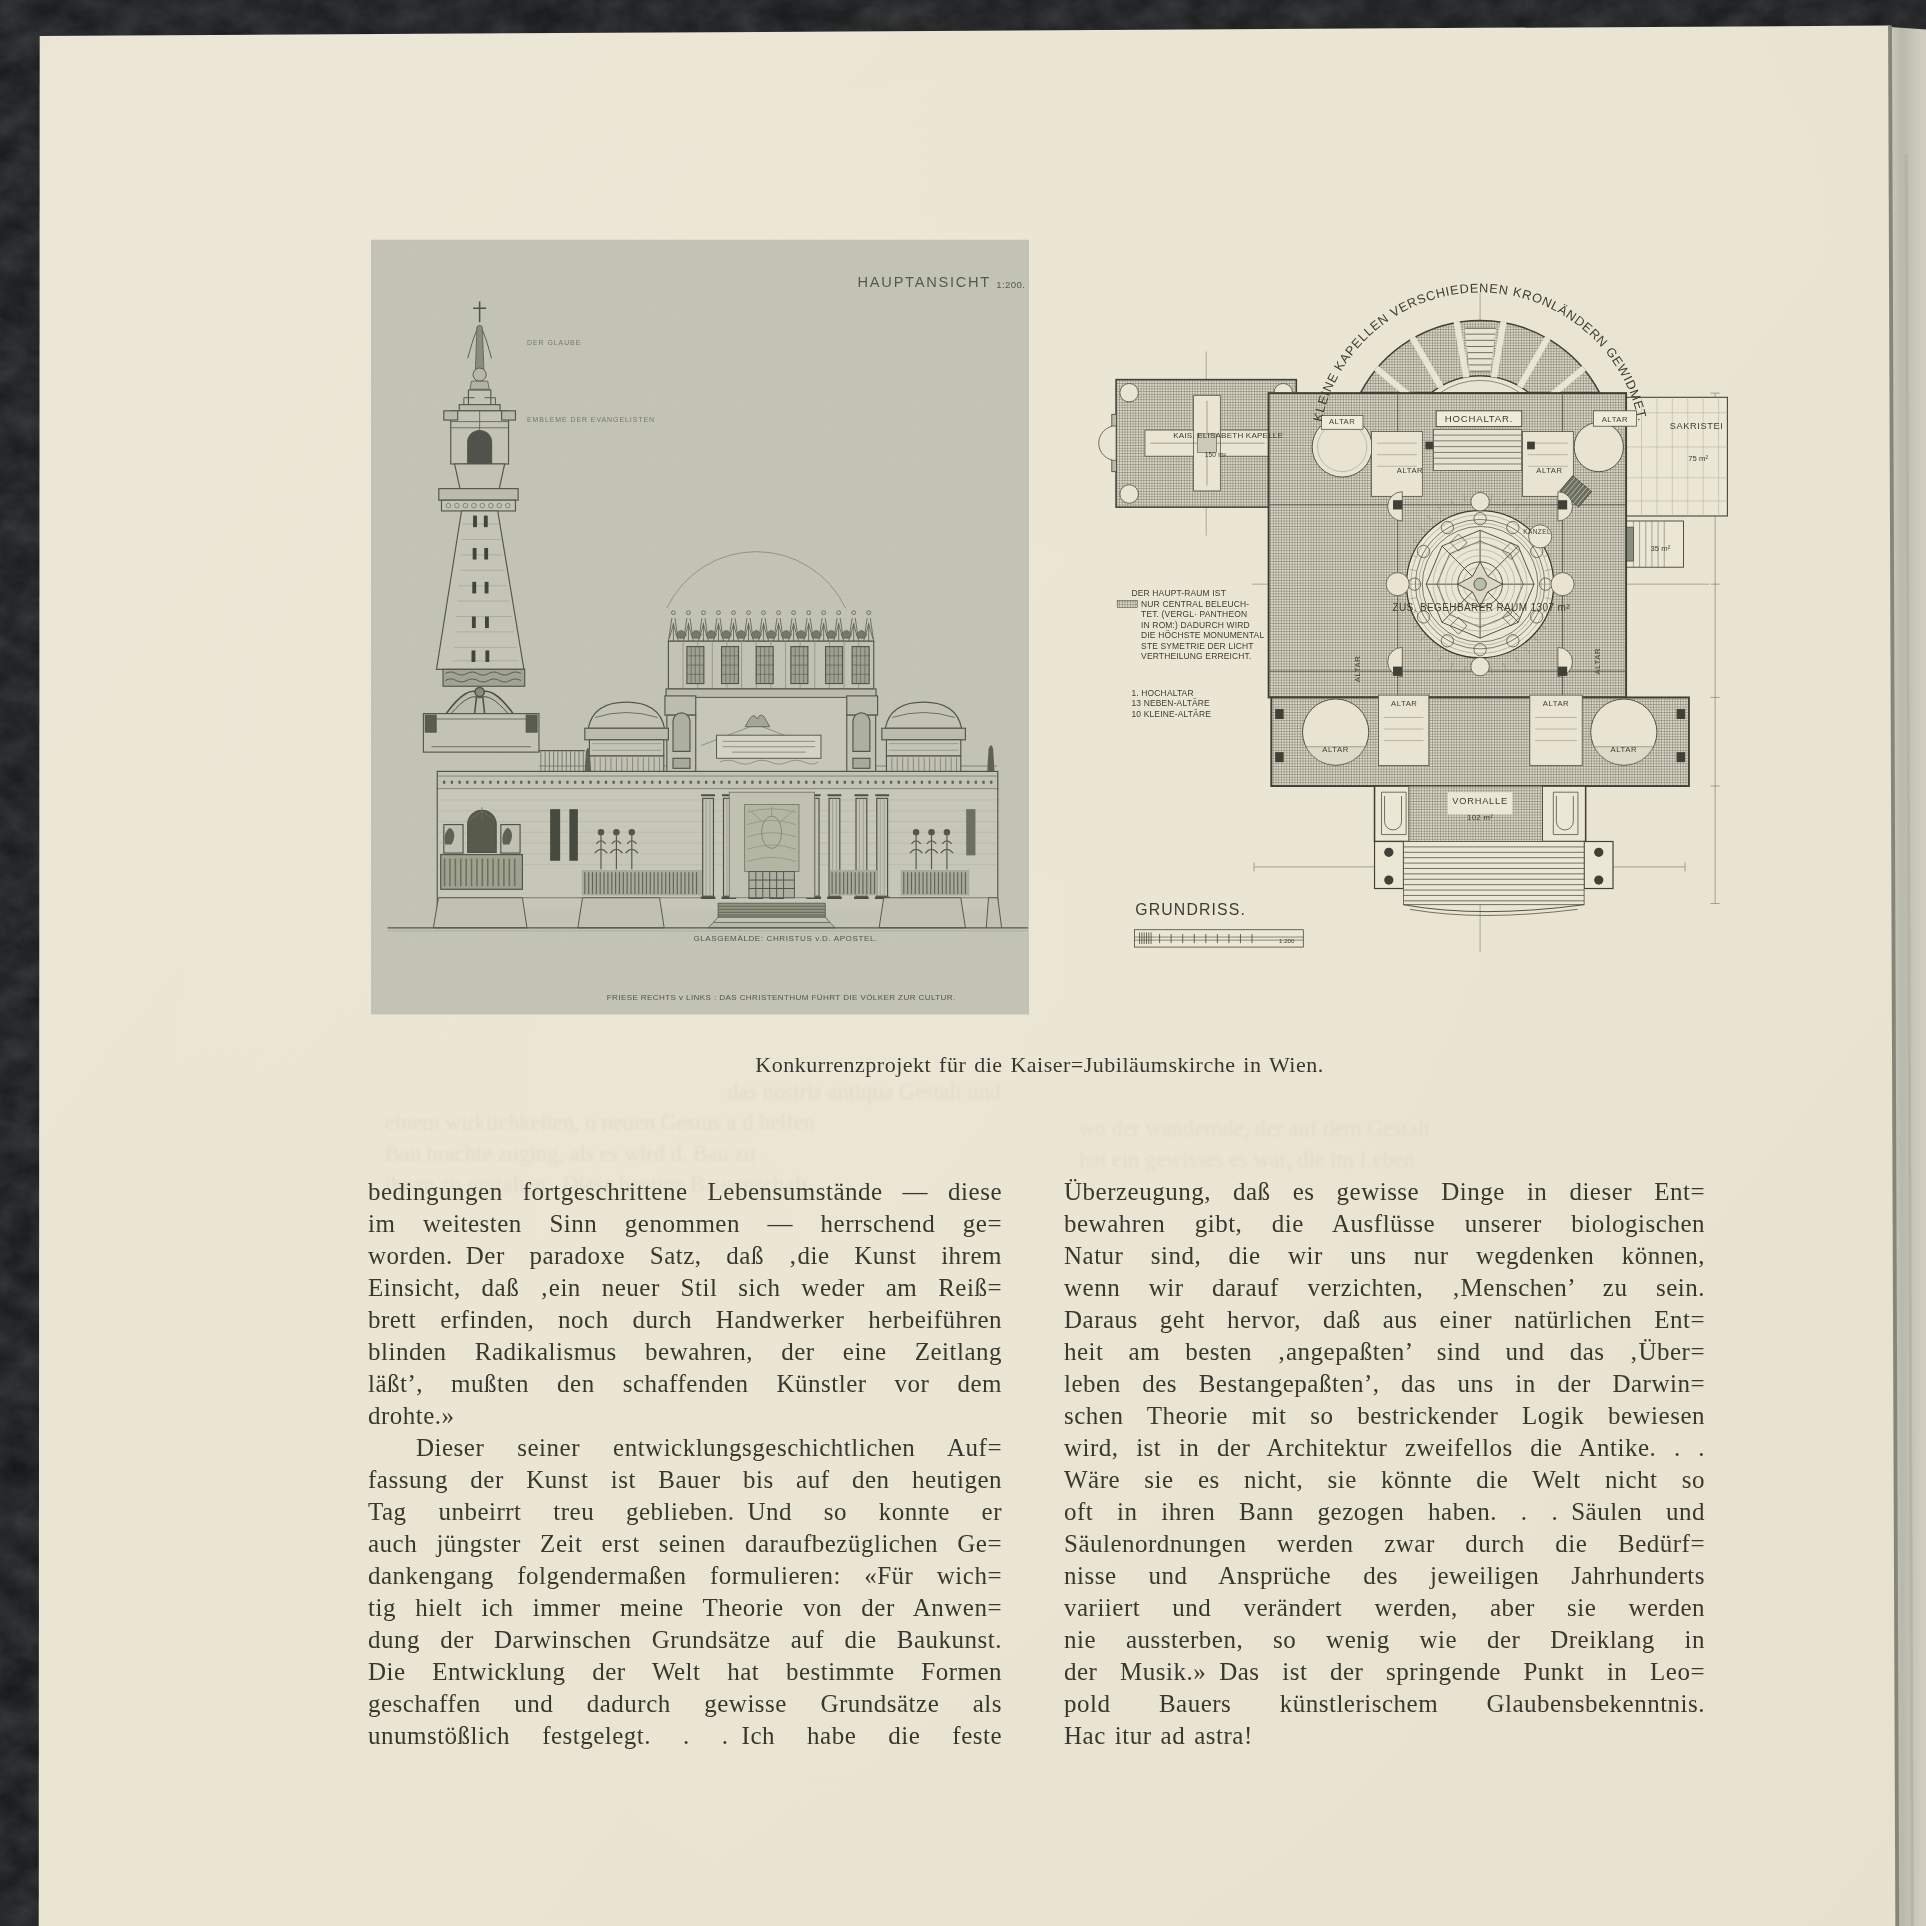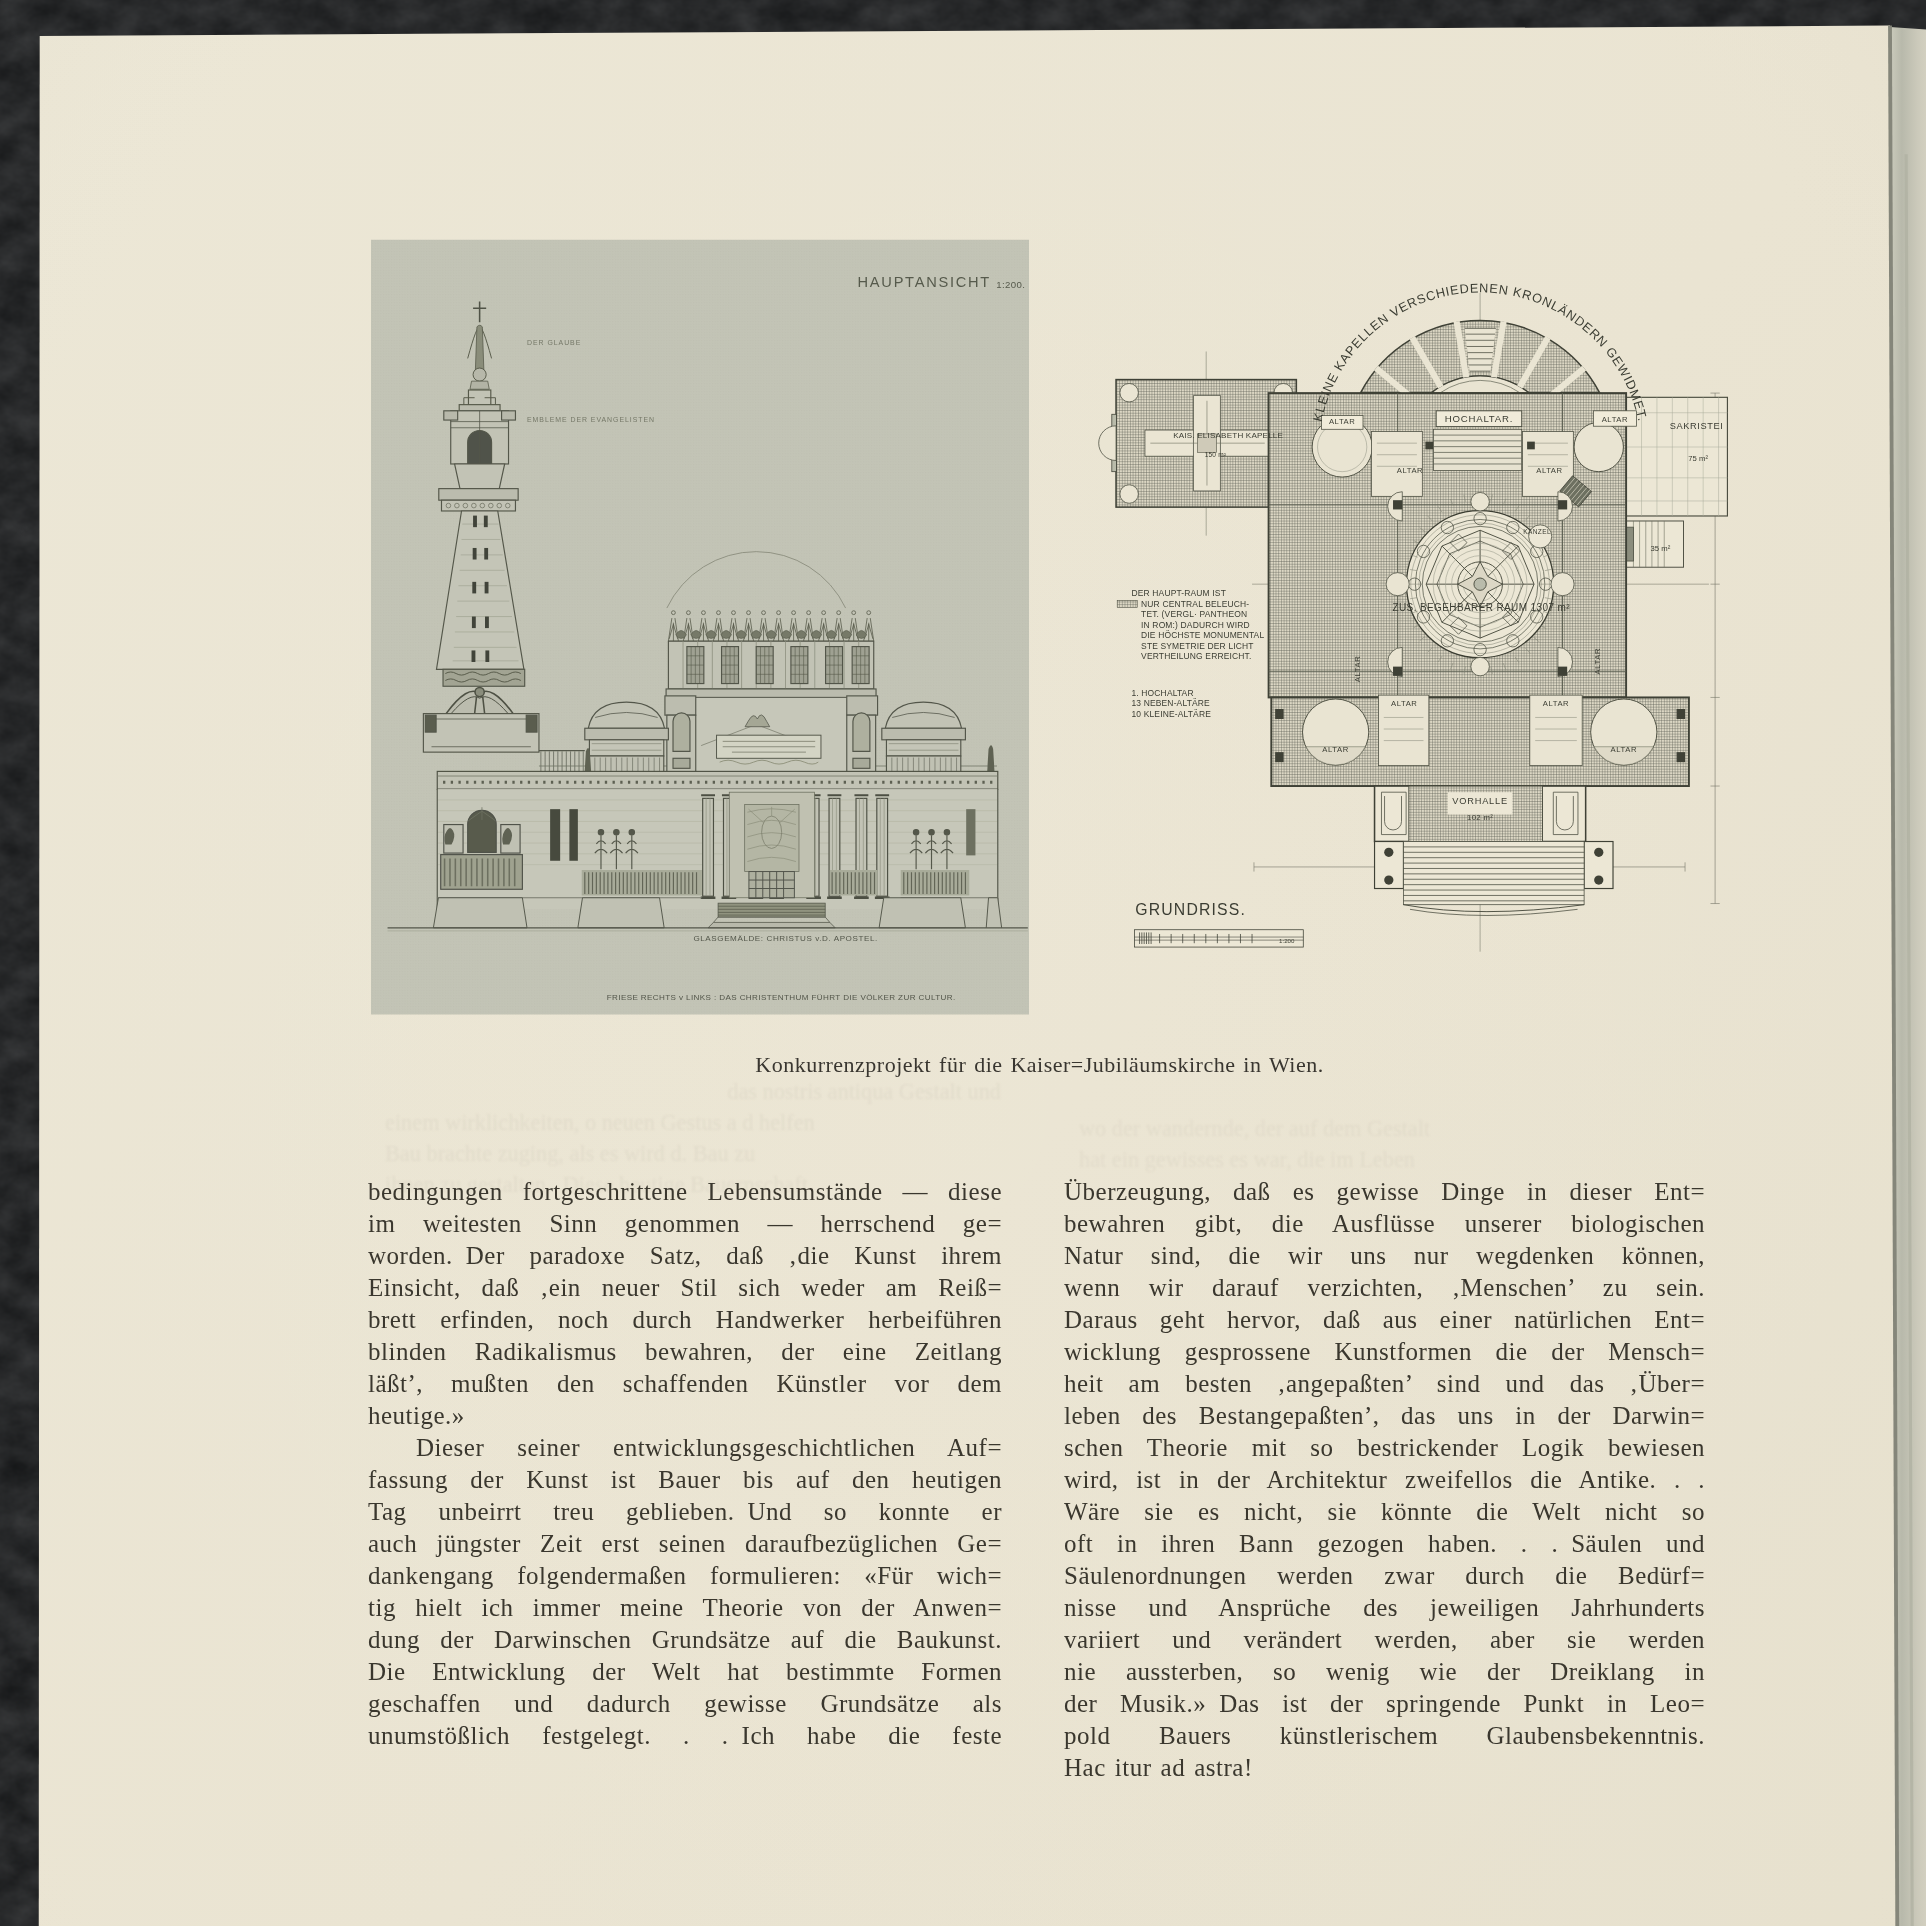--- a/index.html
+++ b/index.html
@@ -683,40 +683,39 @@
 <div id="cap">Konkurrenzprojekt für die Kaiser=Jubiläumskirche in Wien.</div>
 
 <div class="col" id="c1" style="left:368px;top:1176px;width:634px;">
 <div class="l">bedingungen fortgeschrittene Lebensumstände — diese</div>
 <div class="l">im weitesten Sinn genommen — herrschend ge=</div>
 <div class="l">worden. Der paradoxe Satz, daß ‚die Kunst ihrem</div>
 <div class="l">Einsicht, daß ‚ein neuer Stil sich weder am Reiß=</div>
 <div class="l">brett erfinden, noch durch Handwerker herbeiführen</div>
 <div class="l">blinden Radikalismus bewahren, der eine Zeitlang</div>
 <div class="l">läßt’, mußten den schaffenden Künstler vor dem</div>
-<div class="l e">heutige.»</div>
+<div class="l e">drohte.»</div>
 <div class="l ind">Dieser seiner entwicklungsgeschichtlichen Auf=</div>
 <div class="l">fassung der Kunst ist Bauer bis auf den heutigen</div>
 <div class="l">Tag unbeirrt treu geblieben. Und so konnte er</div>
 <div class="l">auch jüngster Zeit erst seinen daraufbezüglichen Ge=</div>
 <div class="l">dankengang folgendermaßen formulieren: «Für wich=</div>
 <div class="l">tig hielt ich immer meine Theorie von der Anwen=</div>
 <div class="l">dung der Darwinschen Grundsätze auf die Baukunst.</div>
 <div class="l">Die Entwicklung der Welt hat bestimmte Formen</div>
 <div class="l">geschaffen und dadurch gewisse Grundsätze als</div>
 <div class="l">unumstößlich festgelegt. . . Ich habe die feste</div>
 </div>
 
 <div class="col" id="c2" style="left:1064px;top:1176px;width:641px;">
 <div class="l">Überzeugung, daß es gewisse Dinge in dieser Ent=</div>
 <div class="l">bewahren gibt, die Ausflüsse unserer biologischen</div>
 <div class="l">Natur sind, die wir uns nur wegdenken können,</div>
 <div class="l">wenn wir darauf verzichten, ‚Menschen’ zu sein.</div>
 <div class="l">Daraus geht hervor, daß aus einer natürlichen Ent=</div>
-<div class="l">wicklung gesprossene Kunstformen die der Mensch=</div>
 <div class="l">heit am besten ‚angepaßten’ sind und das ‚Über=</div>
 <div class="l">leben des Bestangepaßten’, das uns in der Darwin=</div>
 <div class="l">schen Theorie mit so bestrickender Logik bewiesen</div>
 <div class="l">wird, ist in der Architektur zweifellos die Antike. . .</div>
 <div class="l">Wäre sie es nicht, sie könnte die Welt nicht so</div>
 <div class="l">oft in ihren Bann gezogen haben. . . Säulen und</div>
 <div class="l">Säulenordnungen werden zwar durch die Bedürf=</div>
 <div class="l">nisse und Ansprüche des jeweiligen Jahrhunderts</div>
 <div class="l">variiert und verändert werden, aber sie werden</div>
 <div class="l">nie aussterben, so wenig wie der Dreiklang in</div>

